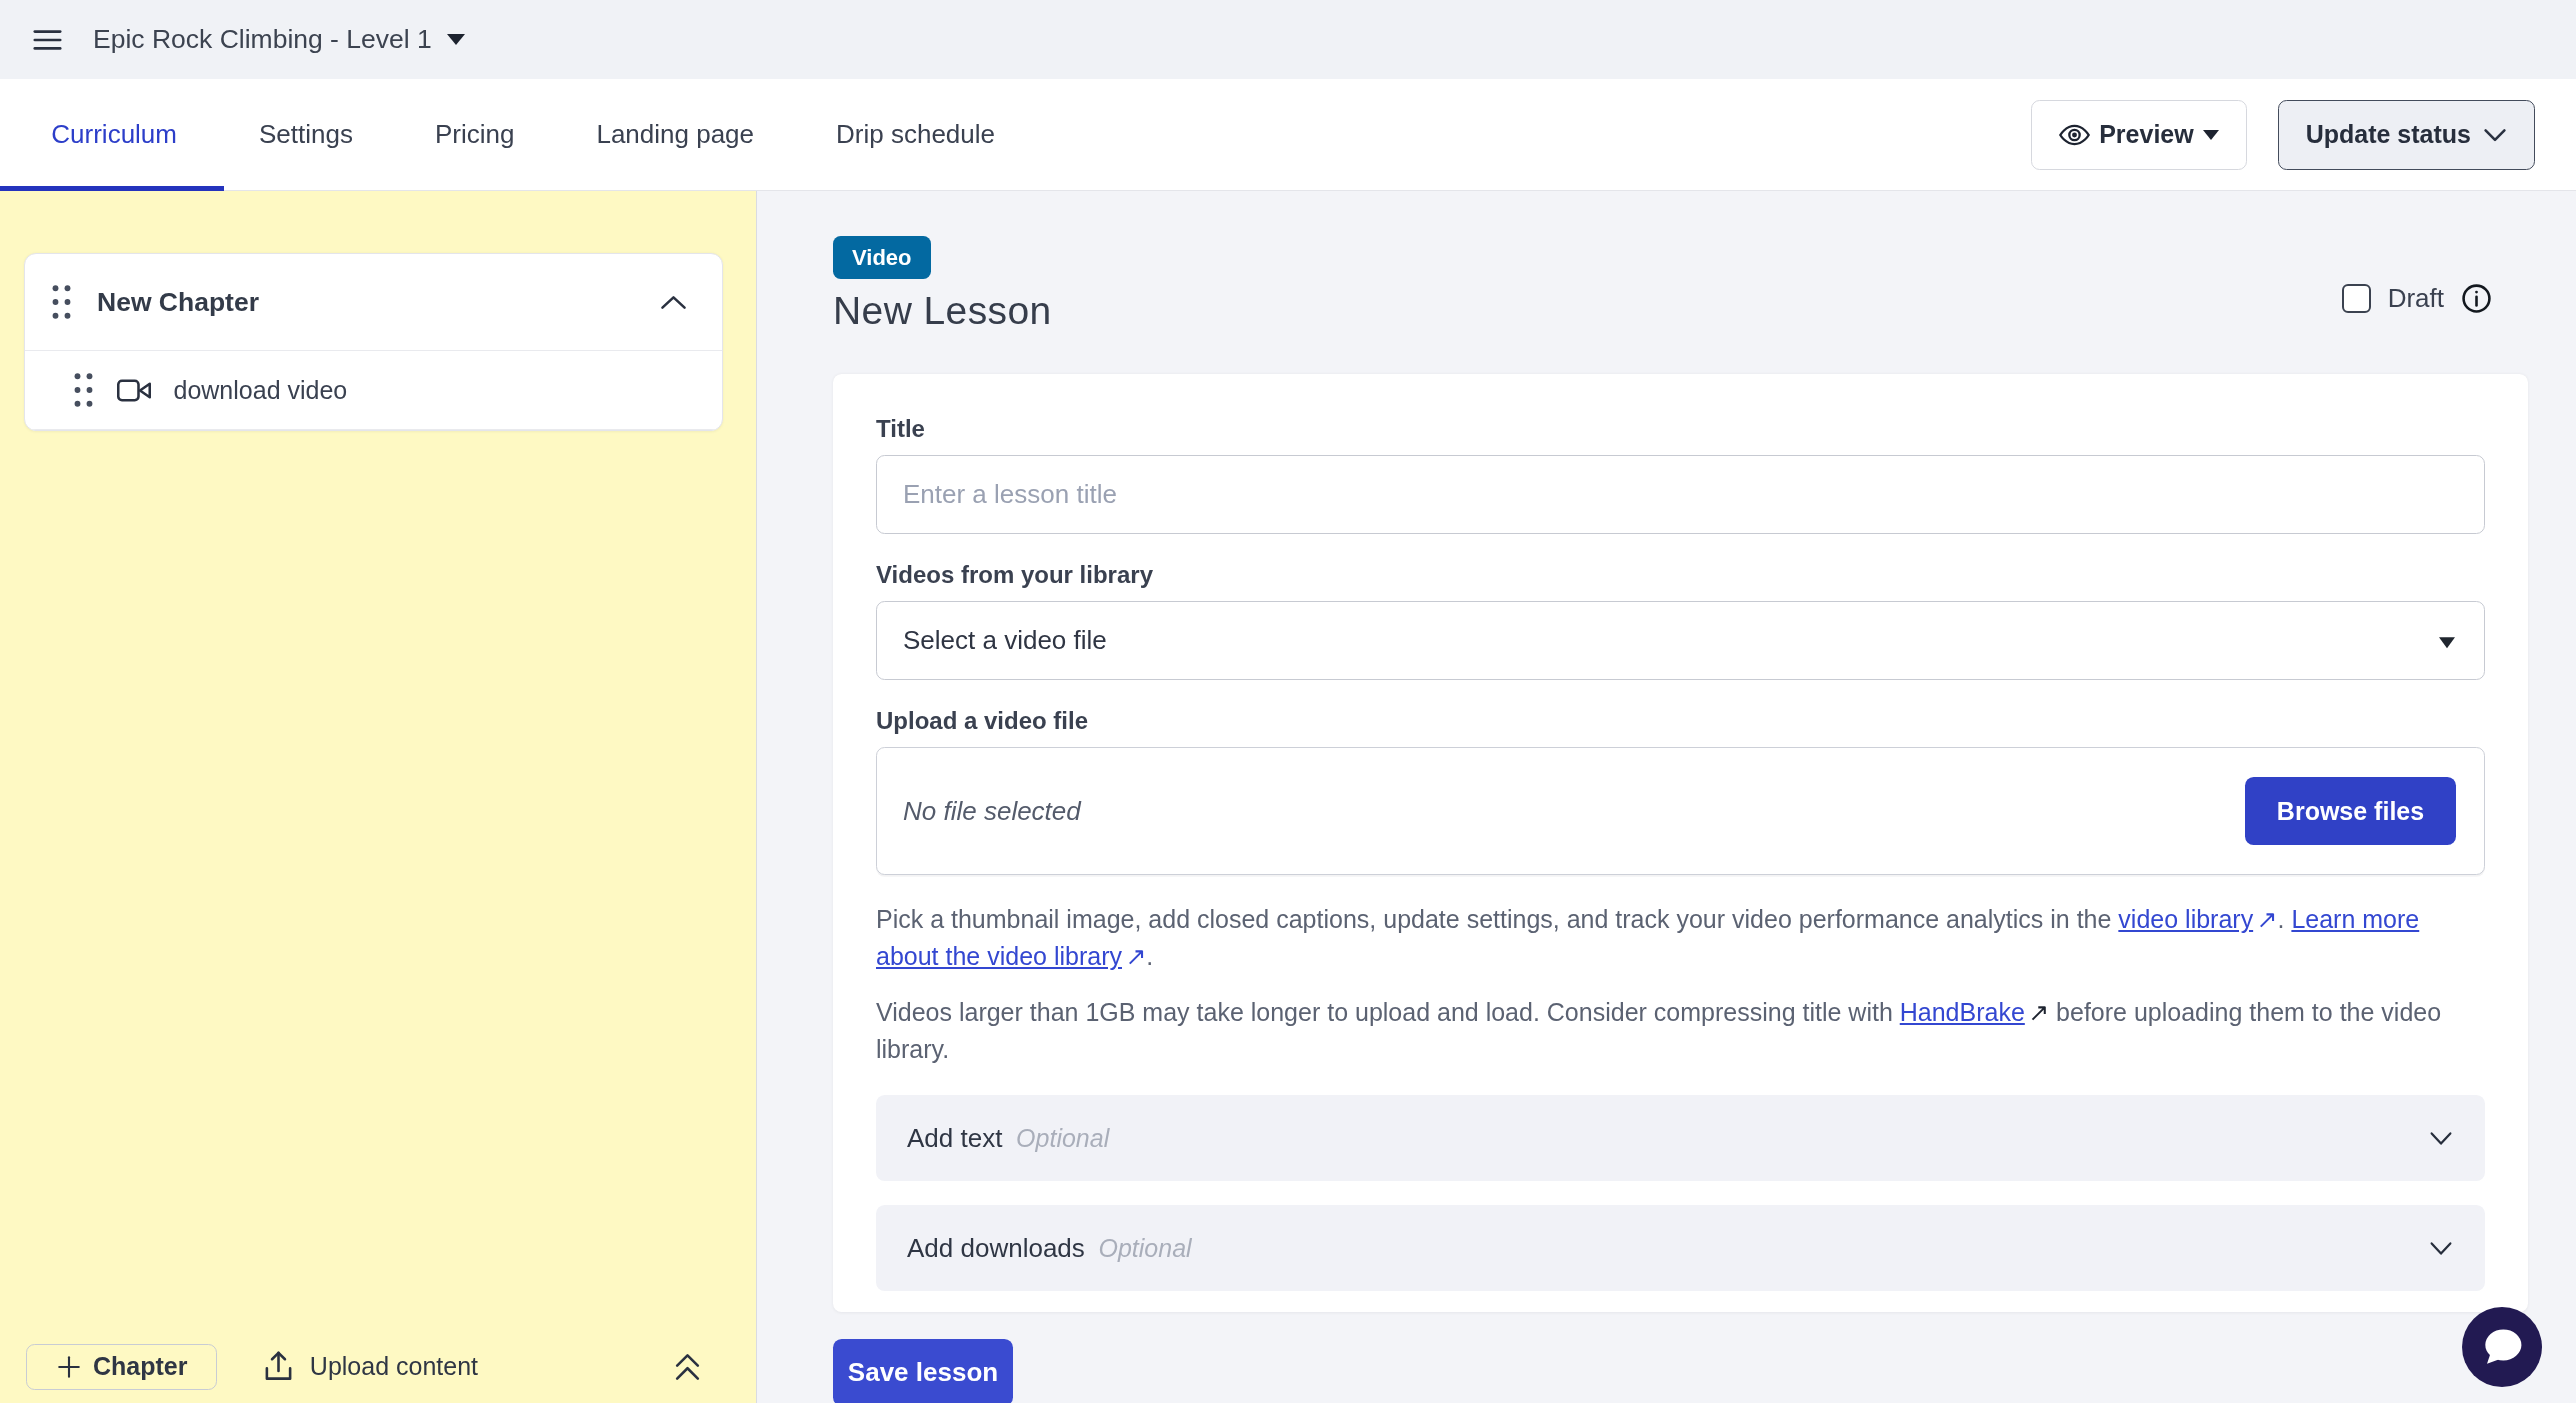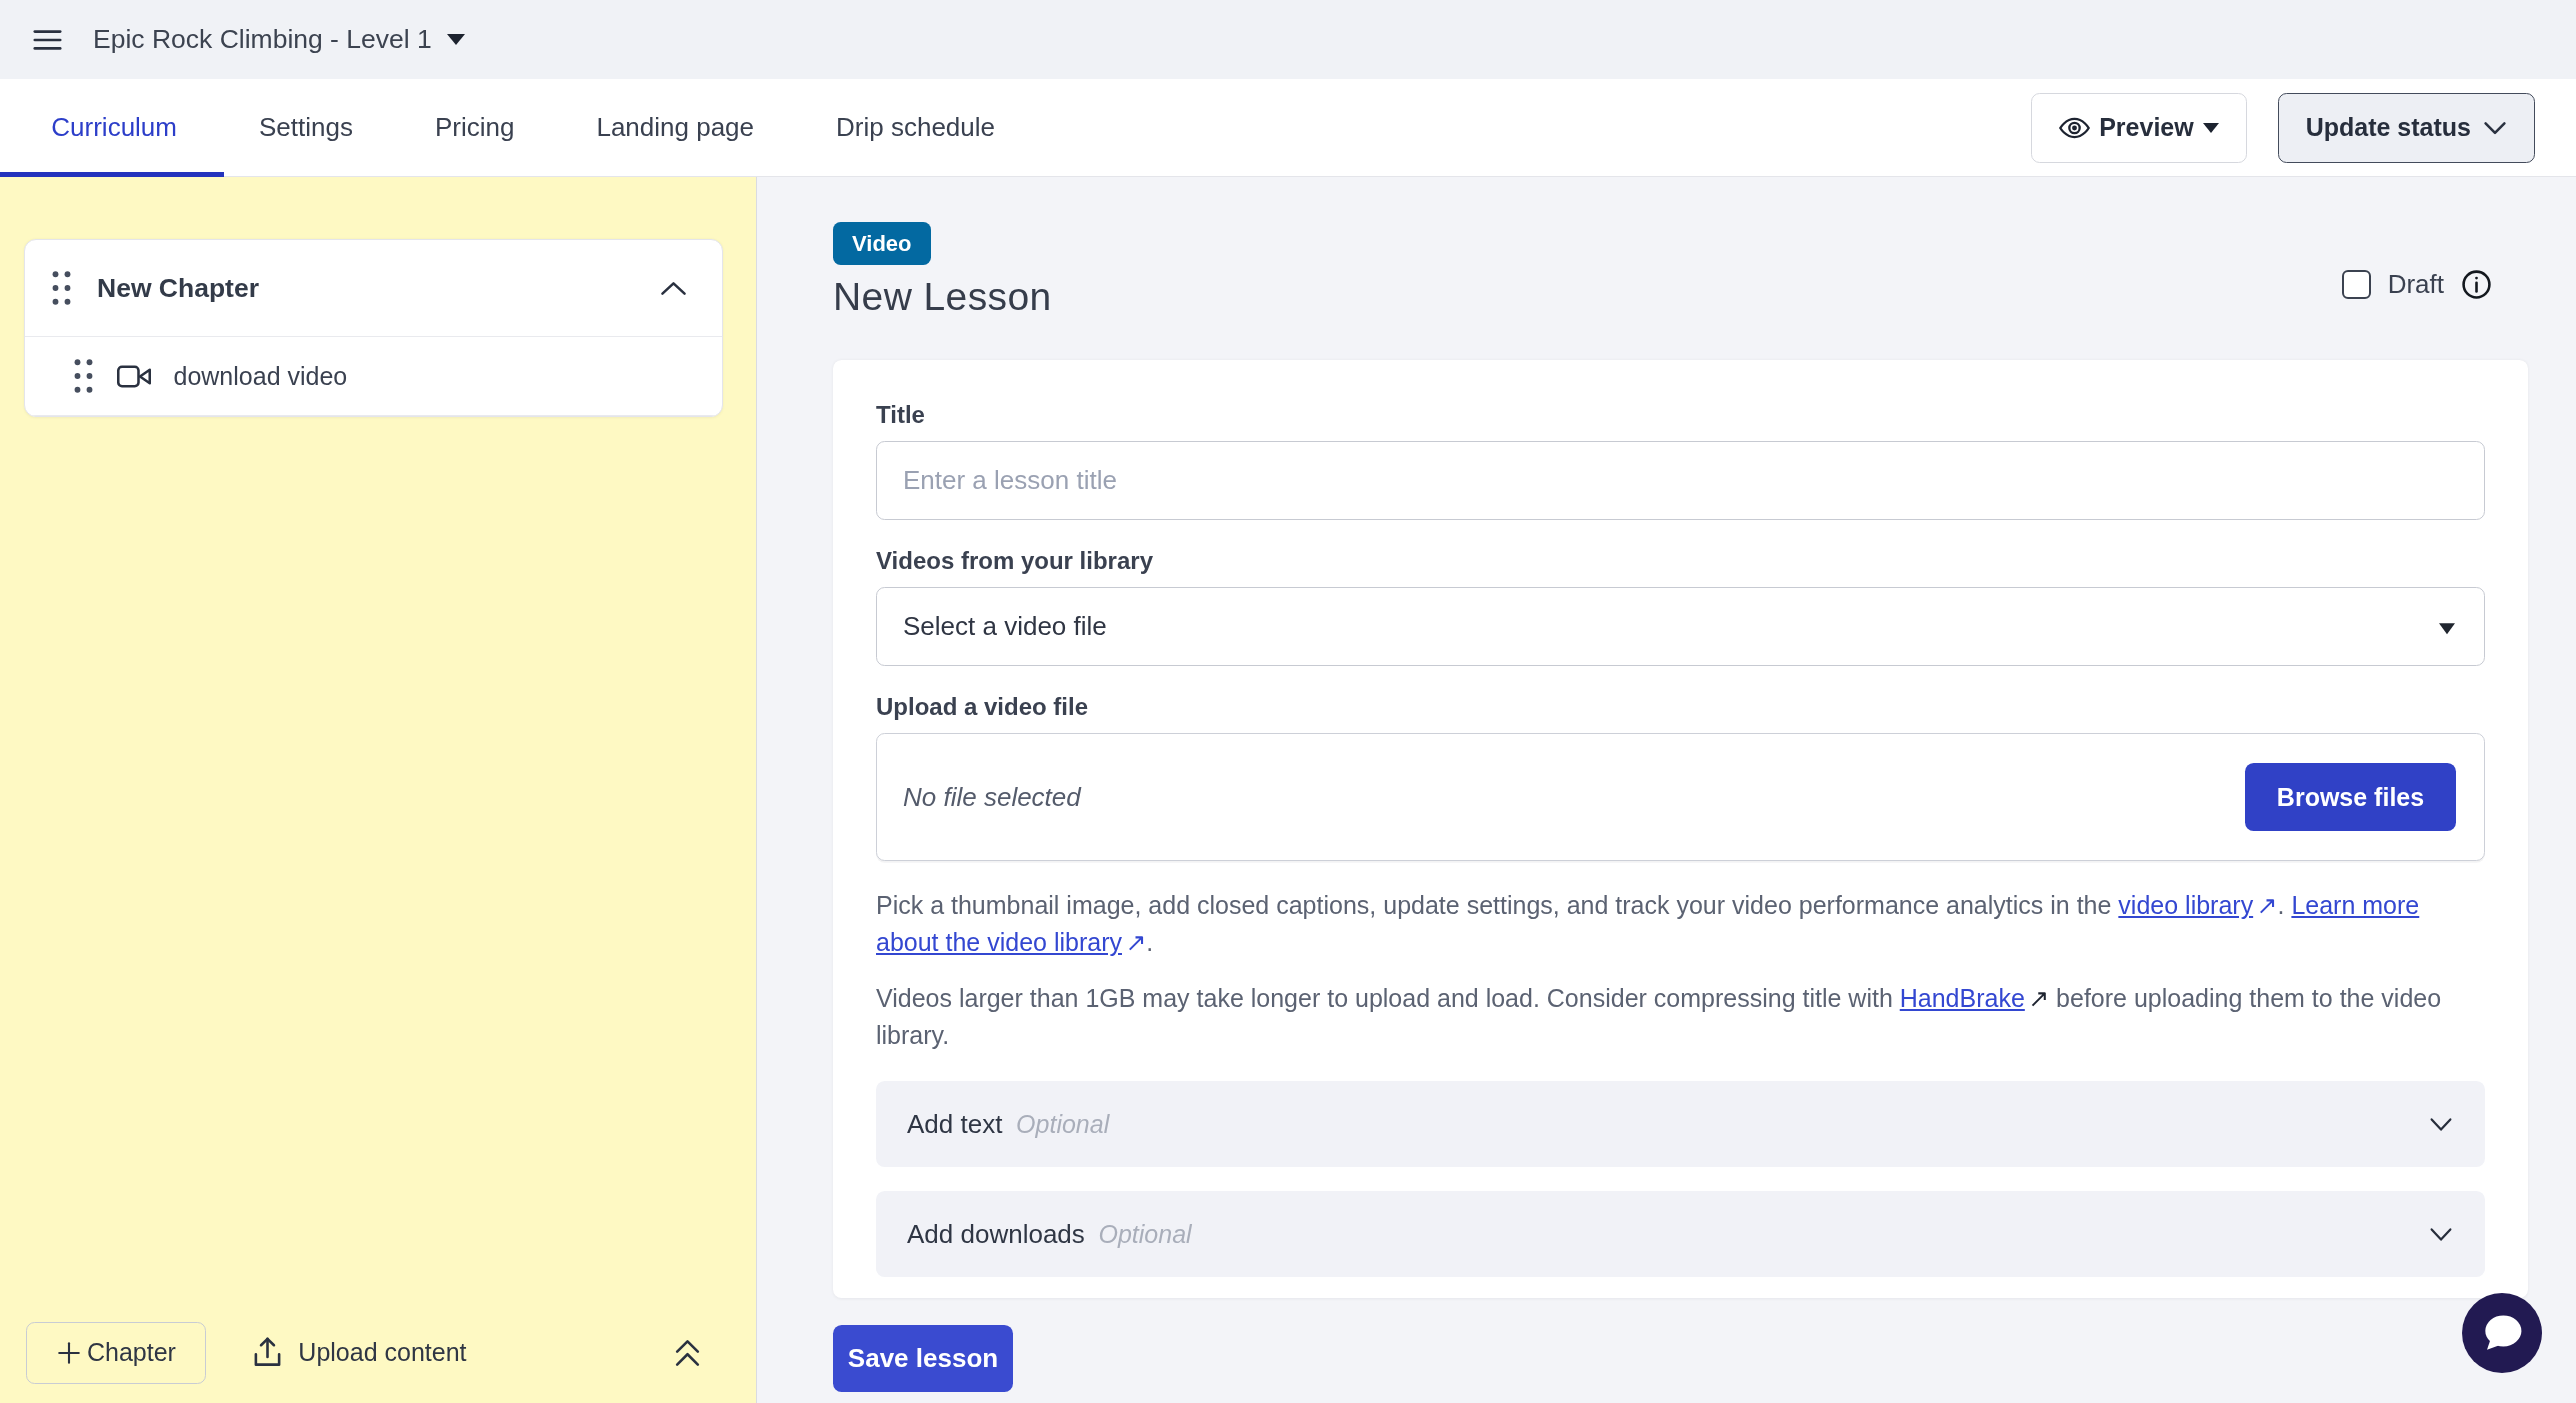--- a/index.html
+++ b/index.html
@@ -21,21 +21,21 @@
     font-size:26.5px; font-weight:500; color:#3c4350;
     display:flex; align-items:center; gap:15.4px; cursor:pointer;
   }
   .caret-down {
     width:0; height:0; border-left:9.4px solid transparent;
     border-right:9.4px solid transparent; border-top:11px solid #1d232f;
   }
 
   
   .tabbar {
-    height:98px; background:#ffffff; border-bottom:1.7px solid #e4e5ea;
+    height:112px; background:#ffffff; border-bottom:1.7px solid #e4e5ea;
     display:flex; align-items:center; position:relative; padding-right:41px;
   }
   .tabs { display:flex; height:100%; padding-left:10.3px; }
   .tab {
     display:flex; align-items:center; padding:0 41px;
     font-size:26px; color:#3a4150; cursor:pointer; background:none; border:none;
     font-family:inherit;
   }
   .tab.active { color:#2c3ec9; }
   .tab-underline {
@@ -86,23 +86,23 @@
   .kebab-btn {
     position:absolute; right:22px; top:50%; transform:translateY(-50%);
     width:58px; height:67px; border-radius:12px; border:1.7px solid #cbced6;
     background:#fdfdfe; display:flex; align-items:center; justify-content:center; cursor:pointer;
   }
   .sidebar-bottom {
     position:absolute; left:0; bottom:0; width:100%; height:113px;
     display:flex; align-items:center; padding:0 53px 0 26px;
   }
   .chapter-btn {
-    height:62px; padding:0 29px; border-radius:8.6px; border:1.7px solid #c8ccd4;
-    background:transparent; display:flex; align-items:center; gap:5px;
-    font-size:25px; font-weight:400; color:#2f3644; cursor:pointer; font-family:inherit;
+    height:46px; padding:0 29px; border-radius:8.6px; border:1.7px solid #c8ccd4;
+    background:transparent; display:flex; align-items:center; gap:11px;
+    font-size:25px; font-weight:700; color:#2f3644; cursor:pointer; font-family:inherit;
   }
   .upload-content-btn {
     margin-left:46px; display:flex; align-items:center; gap:15.4px;
     background:none; border:none; font-size:25px; font-weight:500; color:#2f3644;
     cursor:pointer; font-family:inherit;
   }
   .collapse-btn { margin-left:auto; background:none; border:none; cursor:pointer; }
 
   
   .main { flex:1; position:relative; }

